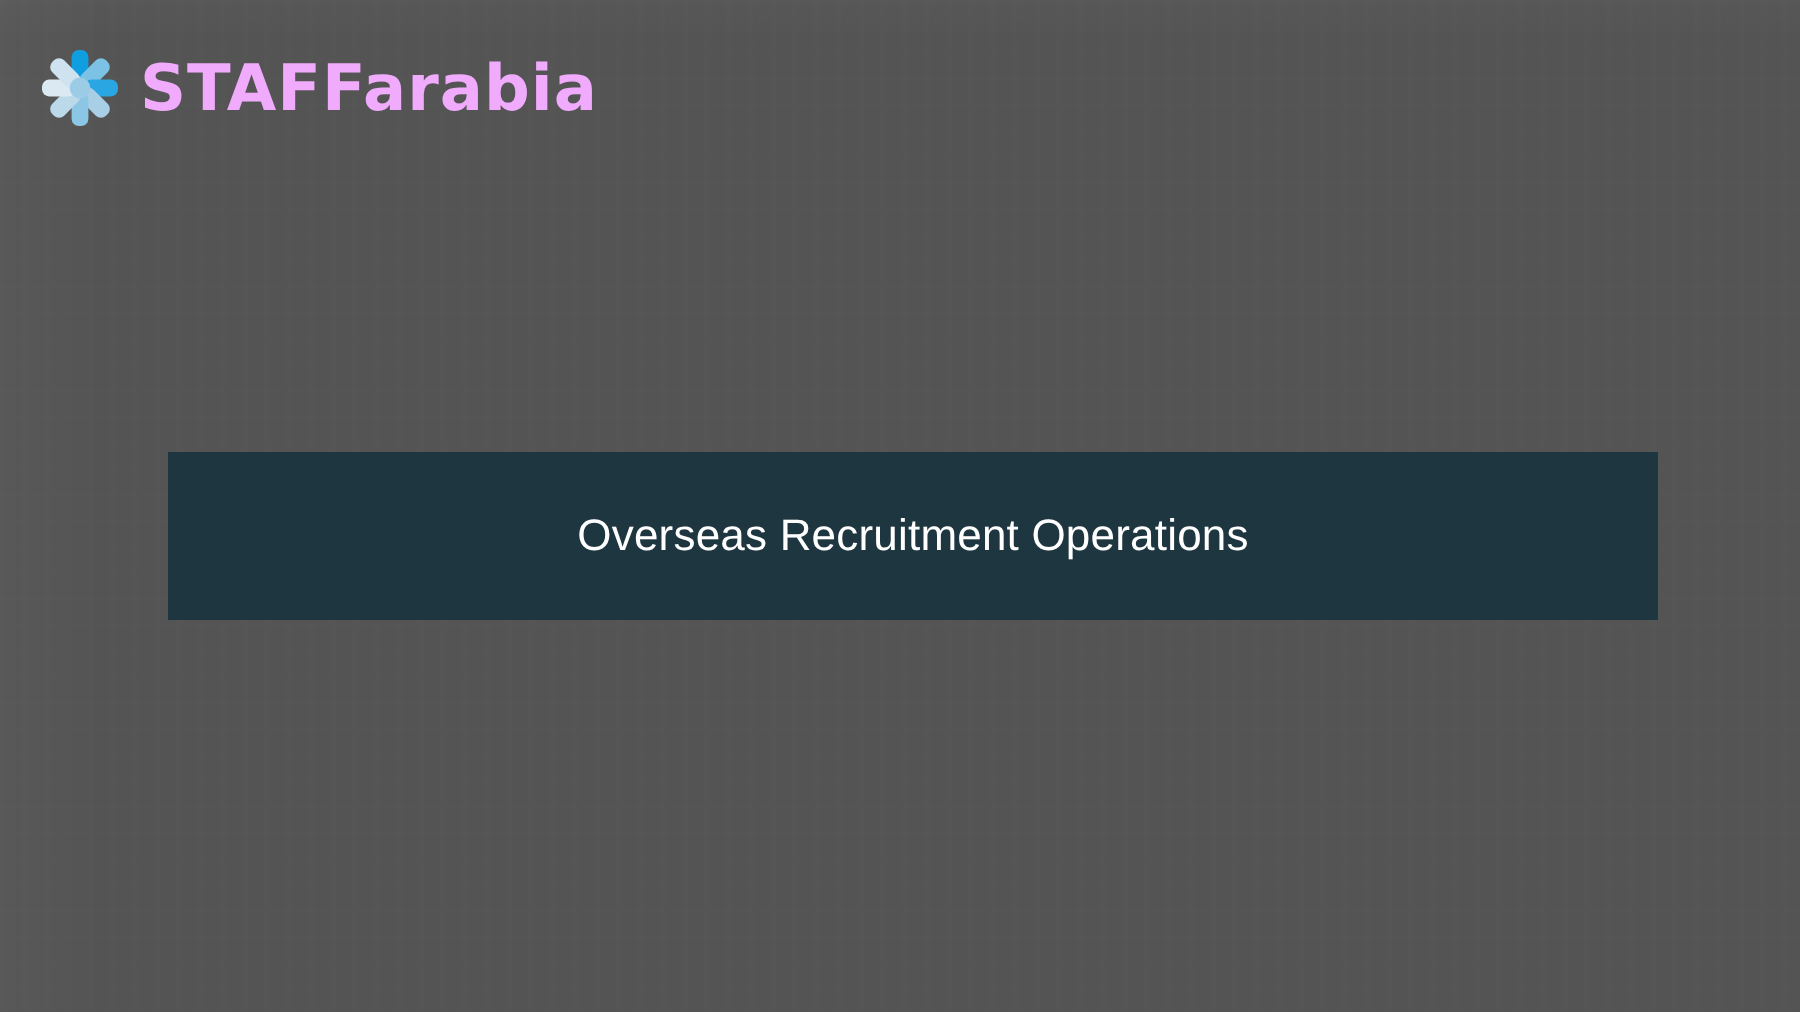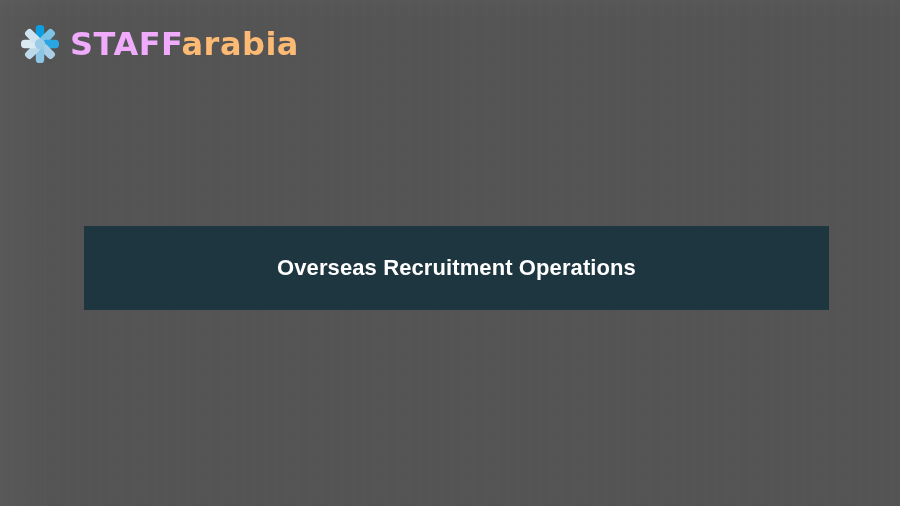--- a/index.html
+++ b/index.html
@@ -69,40 +69,40 @@
     margin-left: 6px;
     font-family: "DejaVu Sans", sans-serif;
     font-size: 32px;
     font-weight: 700;
     letter-spacing: 0.5px;
     line-height: 1;
     white-space: nowrap;
     user-select: none;
   }
   .wm-staff { color: #f0abfc; }
-  .wm-arabia { color: #fdba74; }
+  .wm-arabia { color: #f0abfc; }
 
   
   #title-banner {
     position: absolute;
     left: 84px;
     top: 226px;
     width: 745px;
     height: 84px;
     background: #1e3640;
     display: flex;
     align-items: center;
     justify-content: center;
     box-shadow: 0 0 0 0 rgba(0,0,0,0);
   }
   #slide-title {
     color: #ffffff;
     font-family: "Liberation Sans", sans-serif;
     font-size: 22px;
-    font-weight: 700;
+    font-weight: 400;
     letter-spacing: 0.1px;
     text-align: left;
     line-height: 1.2;
     white-space: nowrap;
   }
 </style>
 </head>
 <body>
 
 <div id="slide">

